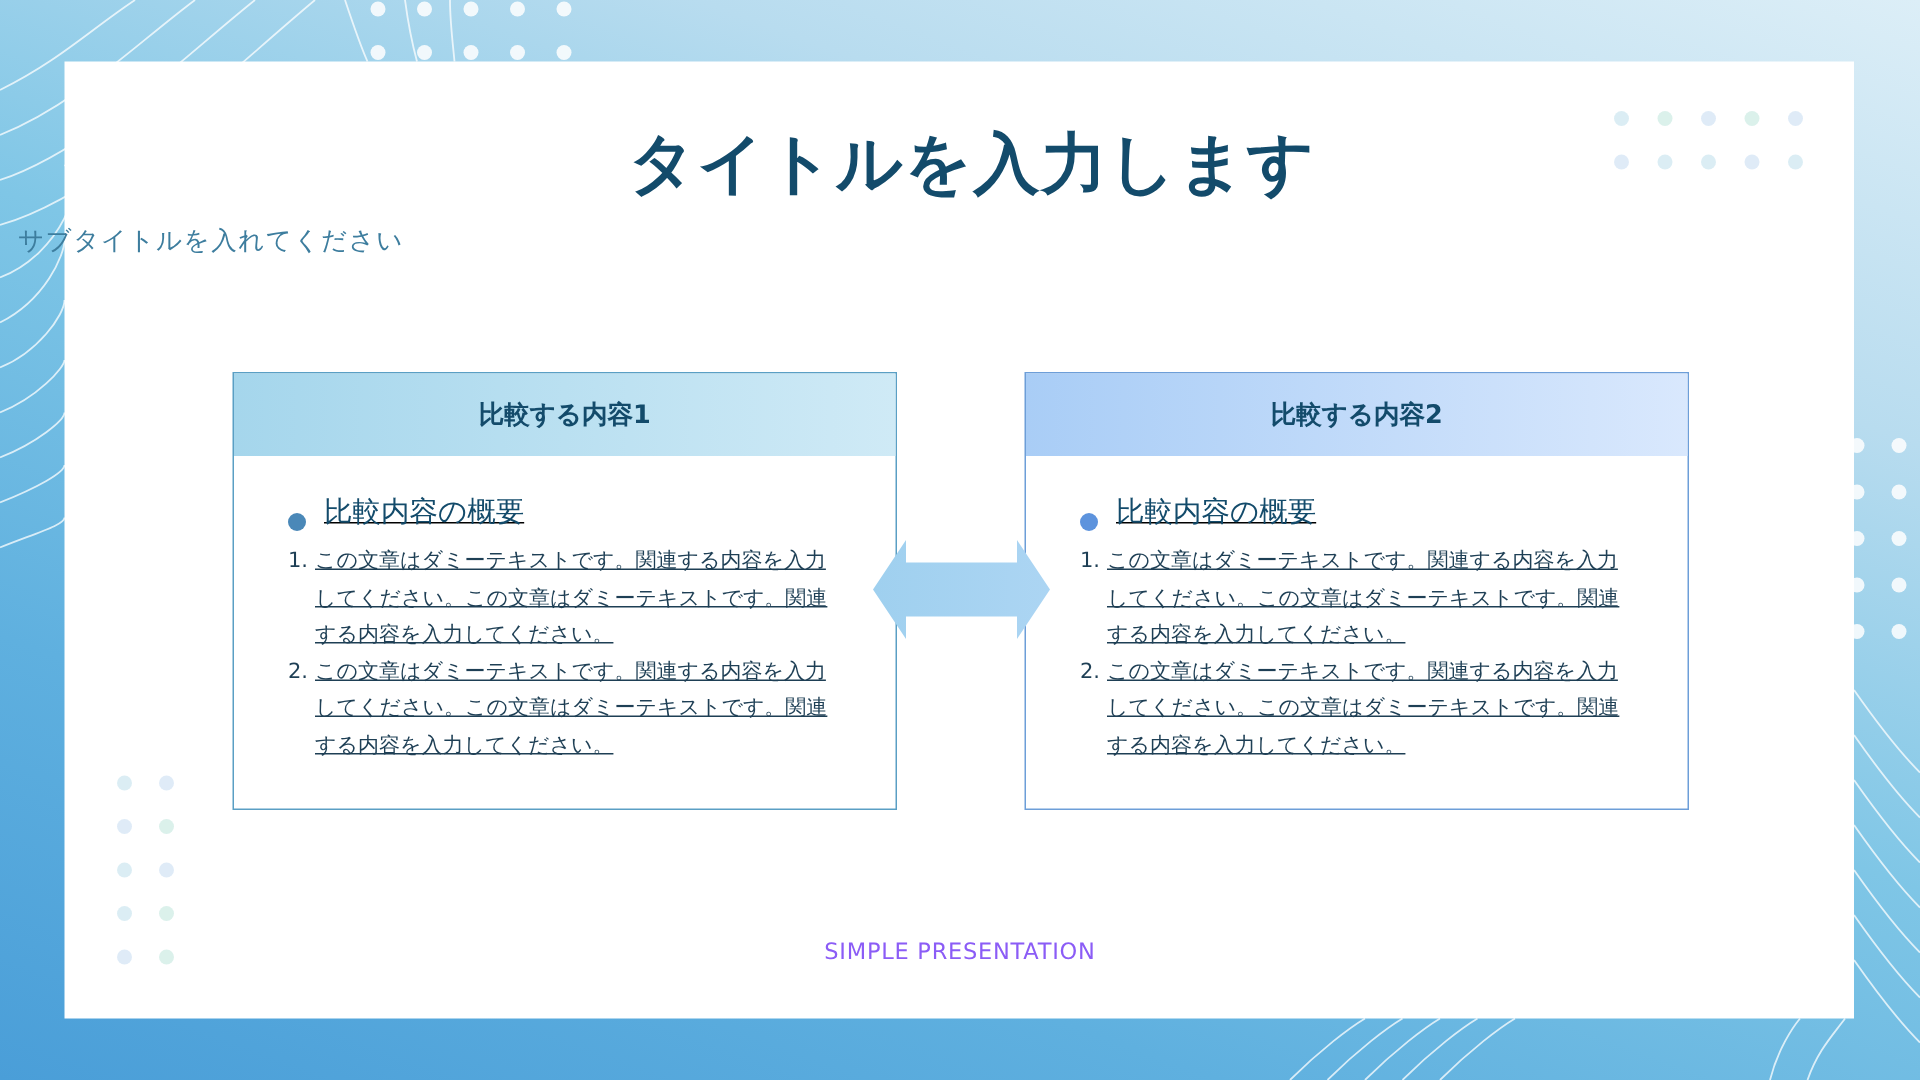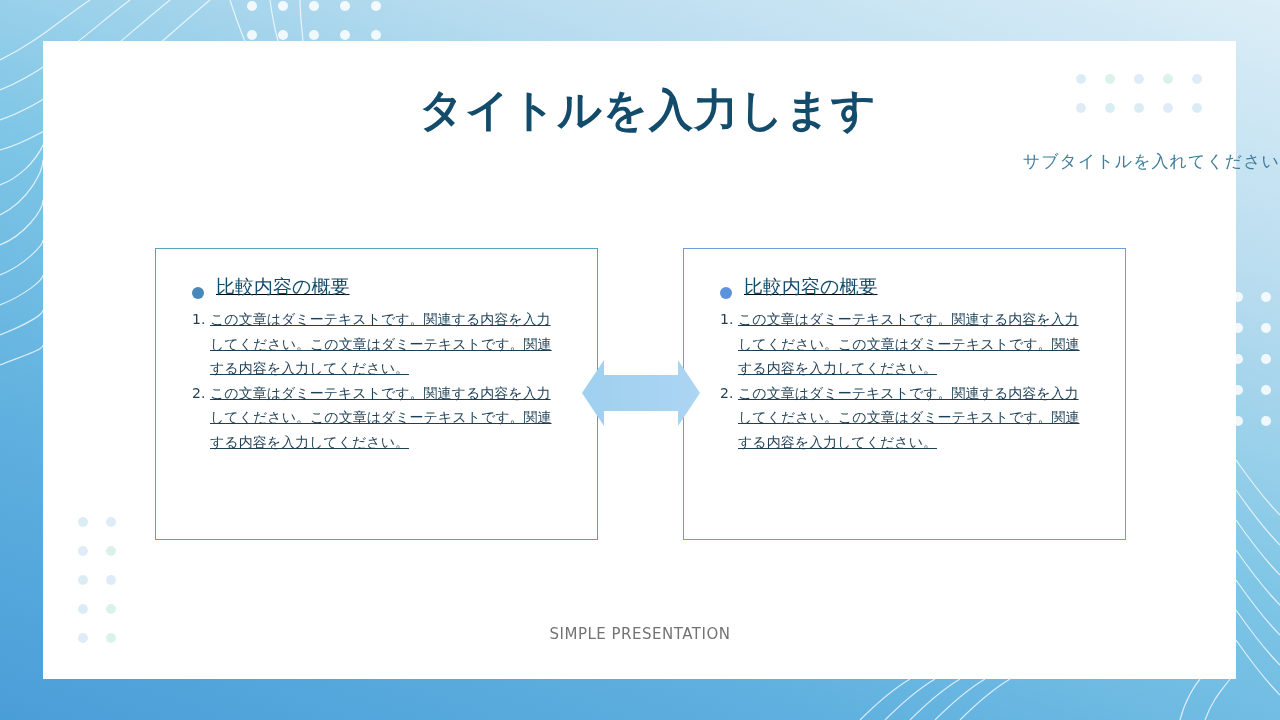--- a/index.html
+++ b/index.html
@@ -13,22 +13,22 @@
   .panel {
     position: absolute; left: 43px; top: 41px; width: 1193px; height: 638px;
     background: #ffffff;
   }
   .title {
     position: absolute; left: 16px; right: 0; top: 83px; text-align: center;
     font-size: 44px; font-weight: bold; color: #134b6b; letter-spacing: 1px;
     line-height: 54px;
   }
   .subtitle {
-    position: absolute; left: 0; right: 0; top: 149px; text-align: right;
-    font-size: 17px; color: #3d7d9e; letter-spacing: 1px; line-height: 24px;
+    position: absolute; left: 0; right: 0; top: 149px; text-align: left;
+    font-size: 17px; color: #3d7d9e; letter-spacing: 1px; line-height: 24px; padding-left: 12px;
   }
   .box {
     position: absolute; top: 248px; width: 443px; height: 292px;
     border: 1.5px solid #5a9fc4; background: #ffffff;
   }
   .box-1 { left: 155px; }
   .box-2 { left: 683px; border-color: #6d9ed8; }
   .box-header {
     height: 55px; display: flex; align-items: center; justify-content: center;
     font-size: 17px; font-weight: bold; color: #134b6b;
@@ -43,21 +43,21 @@
   .overview-label { font-size: 19px; color: #134b6b; line-height: 26px; }
   ol.items { list-style: none; padding-left: 0; }
   ol.items li {
     display: flex; font-size: 14px; line-height: 24.5px; color: #1e3f55;
   }
   .num { width: 18px; flex: none; text-align: left; }
   .item-text { flex: 1; text-decoration: underline; }
   .arrow { position: absolute; left: 582px; top: 358px; width: 118px; height: 70px; }
   .footer {
     position: absolute; left: 0; right: 0; top: 625px; text-align: center;
-    font-size: 15px; color: #737373; letter-spacing: 0.5px;
+    font-size: 15px; color: #8b5cf6; letter-spacing: 0.5px;
   }
 </style>
 </head>
 <body>
 
 <svg class="bg-deco" width="1280" height="720" viewBox="0 0 1280 720">
   <g fill="none" stroke="#ffffff" stroke-width="1.2" opacity="0.75">
     <path d="M0 60 C40 40 60 20 90 0"></path>
     <path d="M0 90 C50 70 90 30 130 0"></path>
     <path d="M0 120 C60 100 120 40 170 0"></path>
@@ -135,39 +135,41 @@
       <circle cx="111" cy="609" r="5" fill="#bfe6dc"></circle>
     <circle cx="83" cy="638" r="5" fill="#c6dcf2"></circle>
       <circle cx="111" cy="638" r="5" fill="#bfe6dc"></circle>
   </g>
 </svg>
 
 <div class="title">タイトルを入力します</div>
 <div class="subtitle">サブタイトルを入れてください</div>
 
 <div class="box box-1">
+  <div class="box-header">比較する内容1</div>
   <div class="box-body">
     <div class="overview">
       <span class="bullet"></span>
       <span class="overview-label">比較内容の概要</span>
     </div>
     <ol class="items">
       <li>
         <span class="num">1.</span>
         <span class="item-text">この文章はダミーテキストです。関連する内容を入力してください。この文章はダミーテキストです。関連する内容を入力してください。</span>
       </li>
       <li>
         <span class="num">2.</span>
         <span class="item-text">この文章はダミーテキストです。関連する内容を入力してください。この文章はダミーテキストです。関連する内容を入力してください。</span>
       </li>
     </ol>
   </div>
 </div>
 
 <div class="box box-2">
+  <div class="box-header">比較する内容2</div>
   <div class="box-body">
     <div class="overview">
       <span class="bullet"></span>
       <span class="overview-label">比較内容の概要</span>
     </div>
     <ol class="items">
       <li>
         <span class="num">1.</span>
         <span class="item-text">この文章はダミーテキストです。関連する内容を入力してください。この文章はダミーテキストです。関連する内容を入力してください。</span>
       </li>

